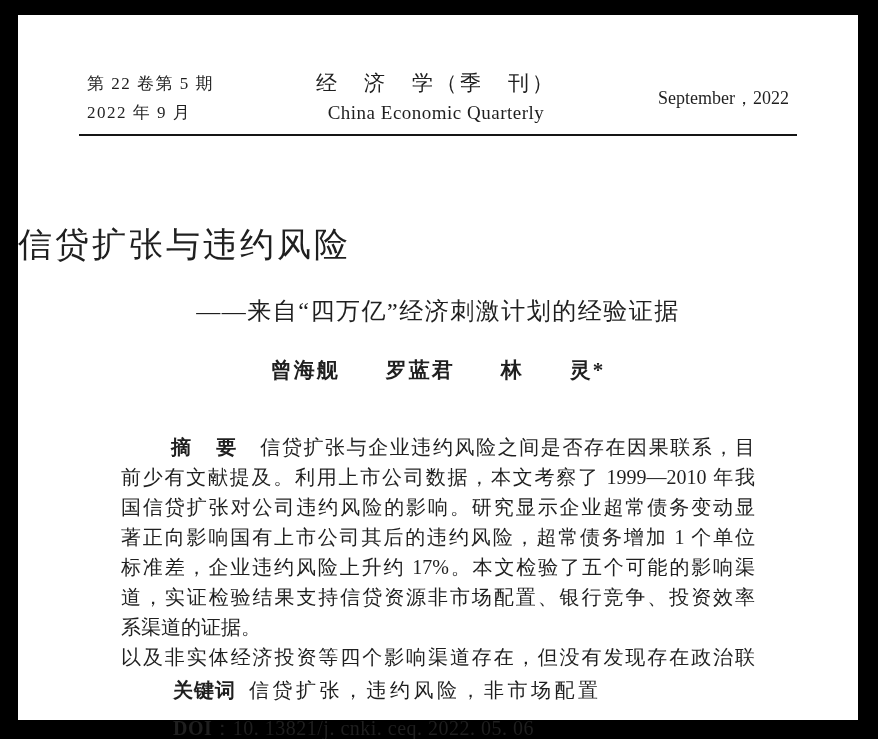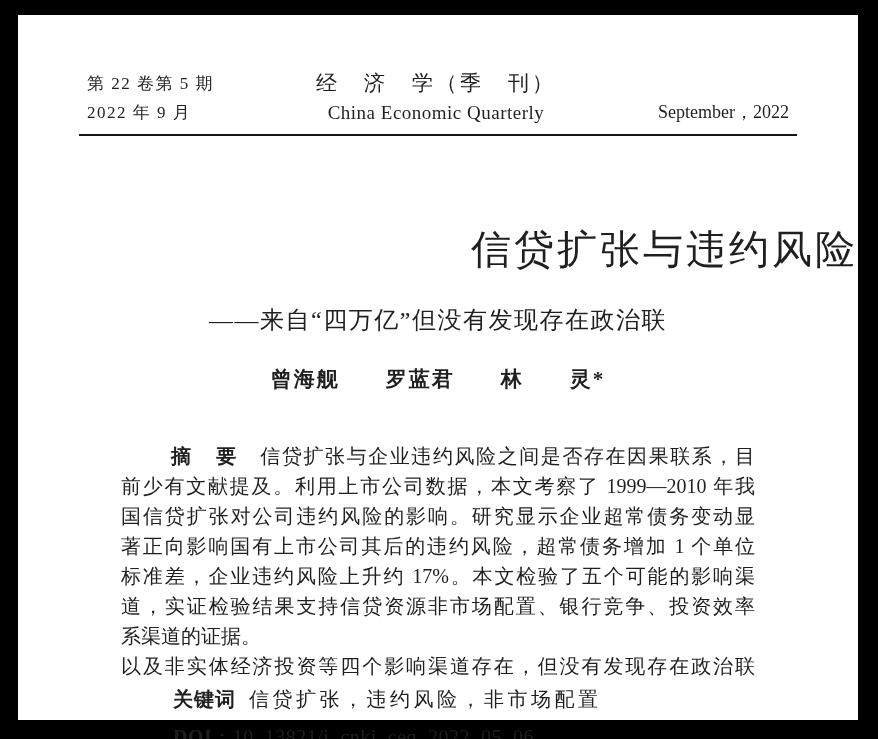--- a/index.html
+++ b/index.html
@@ -25,21 +25,21 @@
     background: #ffffff;
     color: #1f1f1f;
   }
   
   .journal-header {
     width: 702px;
     margin: 0 auto;
     padding-top: 54px;
     display: flex;
     justify-content: space-between;
-    align-items: flex-end;
+    align-items: center;
   }
   .jh-left {
     font-size: 17px;
     line-height: 29px;
     letter-spacing: 1.5px;
     white-space: nowrap;
   }
   .jh-center {
     text-align: center;
     white-space: nowrap;
@@ -61,22 +61,22 @@
   }
   .header-rule {
     width: 718px;
     margin: 7px auto 0 auto;
     border: none;
     border-top: 2.5px solid #151515;
   }
   
   .article-title {
     margin-top: 86px;
-    text-align: right;
-    font-size: 40px;
+    text-align: left;
+    font-size: 34px;
     font-weight: normal;
     letter-spacing: 3px;
     white-space: nowrap;
   }
   .article-subtitle {
     margin-top: 27px;
     text-align: center;
     font-size: 24px;
     font-weight: normal;
     letter-spacing: 1.5px;
@@ -151,21 +151,21 @@
         <div class="en">China Economic Quarterly</div>
       </div>
       <div class="jh-right">
         <div>September，2022</div>
       </div>
     </div>
 
     <hr class="header-rule">
 
     <h1 class="article-title">信贷扩张与违约风险</h1>
-    <h2 class="article-subtitle">——来自“四万亿”但没有发现存在政治联</h2>
+    <h2 class="article-subtitle">——来自“四万亿”经济刺激计划的经验证据</h2>
     <div class="article-authors">曾海舰　　罗蓝君　　林　　灵*</div>
 
     <div class="abstract">
       <div class="abs-line first">
         <span class="abs-label">摘　要</span><span>　信贷扩张与企业违约风险之间是否存在因果联系，目</span>
       </div>
       <div class="abs-line">前少有文献提及。利用上市公司数据，本文考察了 1999—2010 年我</div>
       <div class="abs-line">国信贷扩张对公司违约风险的影响。研究显示企业超常债务变动显</div>
       <div class="abs-line">著正向影响国有上市公司其后的违约风险，超常债务增加 1 个单位</div>
       <div class="abs-line">标准差，企业违约风险上升约 17%。本文检验了五个可能的影响渠</div>

